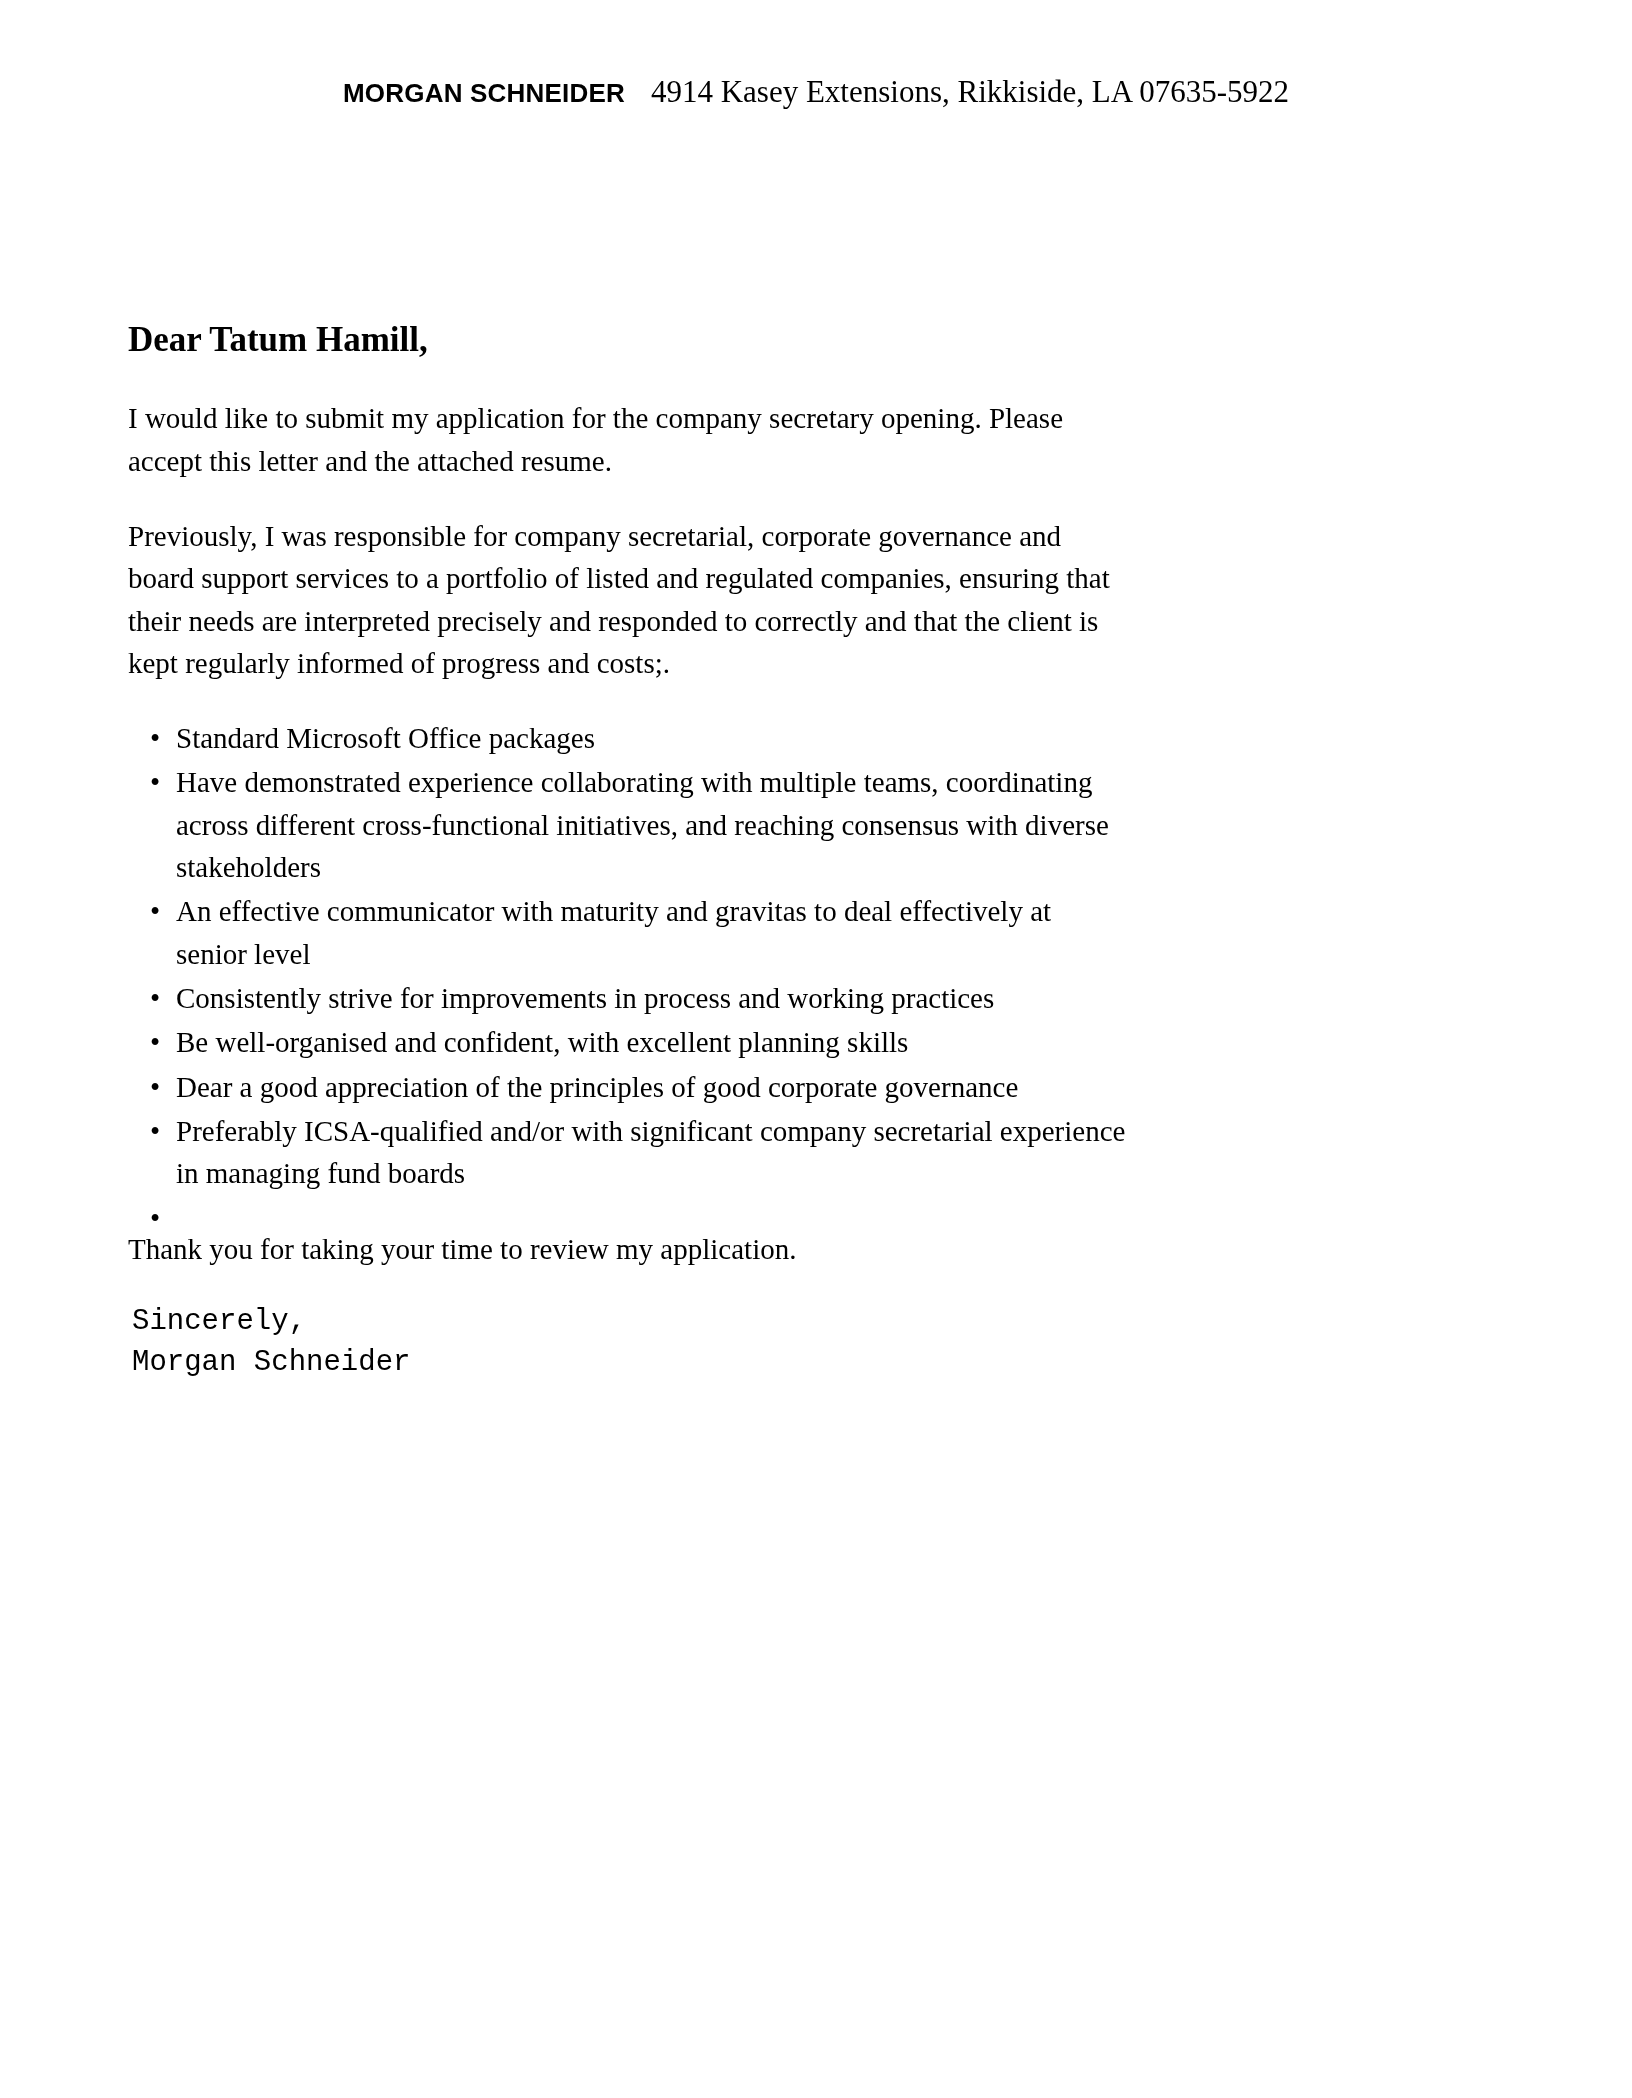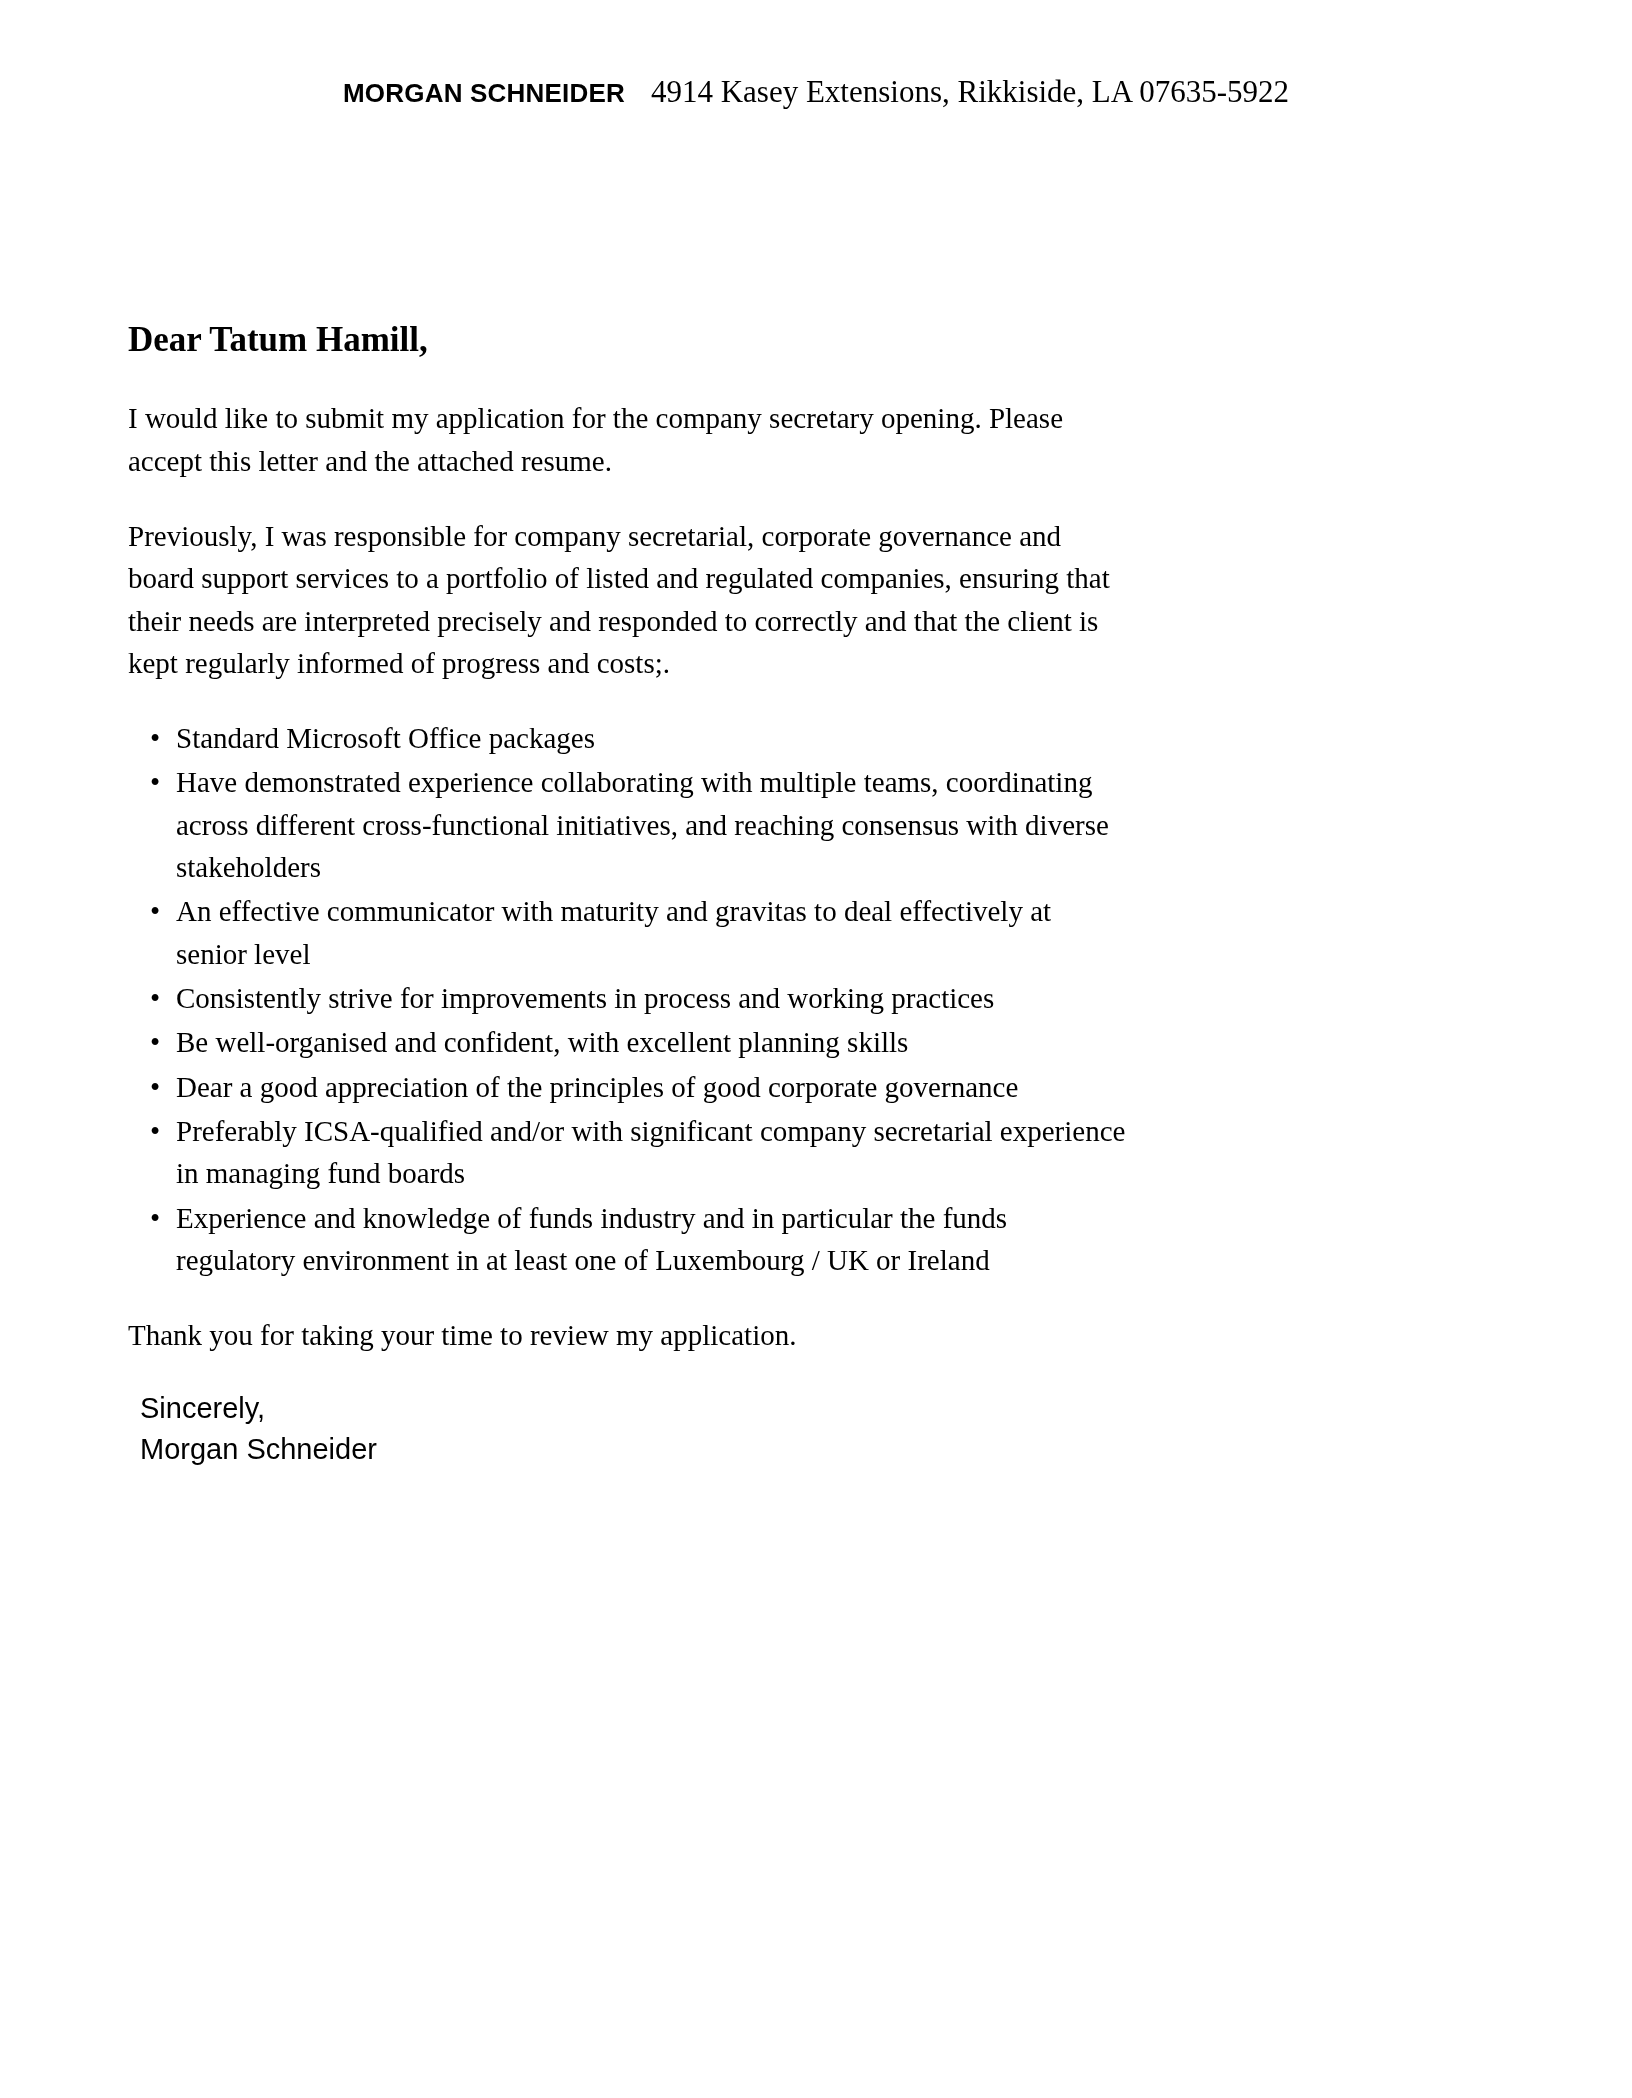--- a/index.html
+++ b/index.html
@@ -93,25 +93,25 @@
   }
   .closing-bold {
     font-family: "Liberation Serif", serif;
     font-weight: normal;
     font-size: 29px;
     color: #000000;
     margin: 30px 0 32px 0;
     line-height: 1.4;
   }
   .signature {
-    font-family: Liberation Sans, sans-serif;
+    font-family: Liberation Mono, monospace;
     font-size: 29px;
     color: #000000;
     line-height: 1.42;
-    margin: 12px;
+    margin: 4px;
   }
   .signature div {
     display: block;
   }
 </style>
 </head>
 <body>
 
 <div class="page">
 
@@ -129,21 +129,21 @@
 
 
     <ul class="req-list">
       <li><span class="bullet">•</span><span>Standard Microsoft Office packages</span></li>
       <li><span class="bullet">•</span><span>Have demonstrated experience collaborating with multiple teams, coordinating across different cross-functional initiatives, and reaching consensus with diverse stakeholders</span></li>
       <li><span class="bullet">•</span><span>An effective communicator with maturity and gravitas to deal effectively at senior level</span></li>
       <li><span class="bullet">•</span><span>Consistently strive for improvements in process and working practices</span></li>
       <li><span class="bullet">•</span><span>Be well-organised and confident, with excellent planning skills</span></li>
       <li><span class="bullet">•</span><span>Dear a good appreciation of the principles of good corporate governance</span></li>
       <li><span class="bullet">•</span><span>Preferably ICSA-qualified and/or with significant company secretarial experience in managing fund boards</span></li>
-      <li><span class="bullet">•</span><span>Experience and knowledge of funds industry and in particular the funds regulatory environment in at least one of Luxembourg / UK or Ireland</span></li>
+      <li><span class="bullet">•</span></li>
     </ul>
 
     <p class="closing-bold">Thank you for taking your time to review my application.</p>
 
     <div class="signature">
       <div>Sincerely,</div>
       <div>Morgan Schneider</div>
     </div>
 
   </div>

